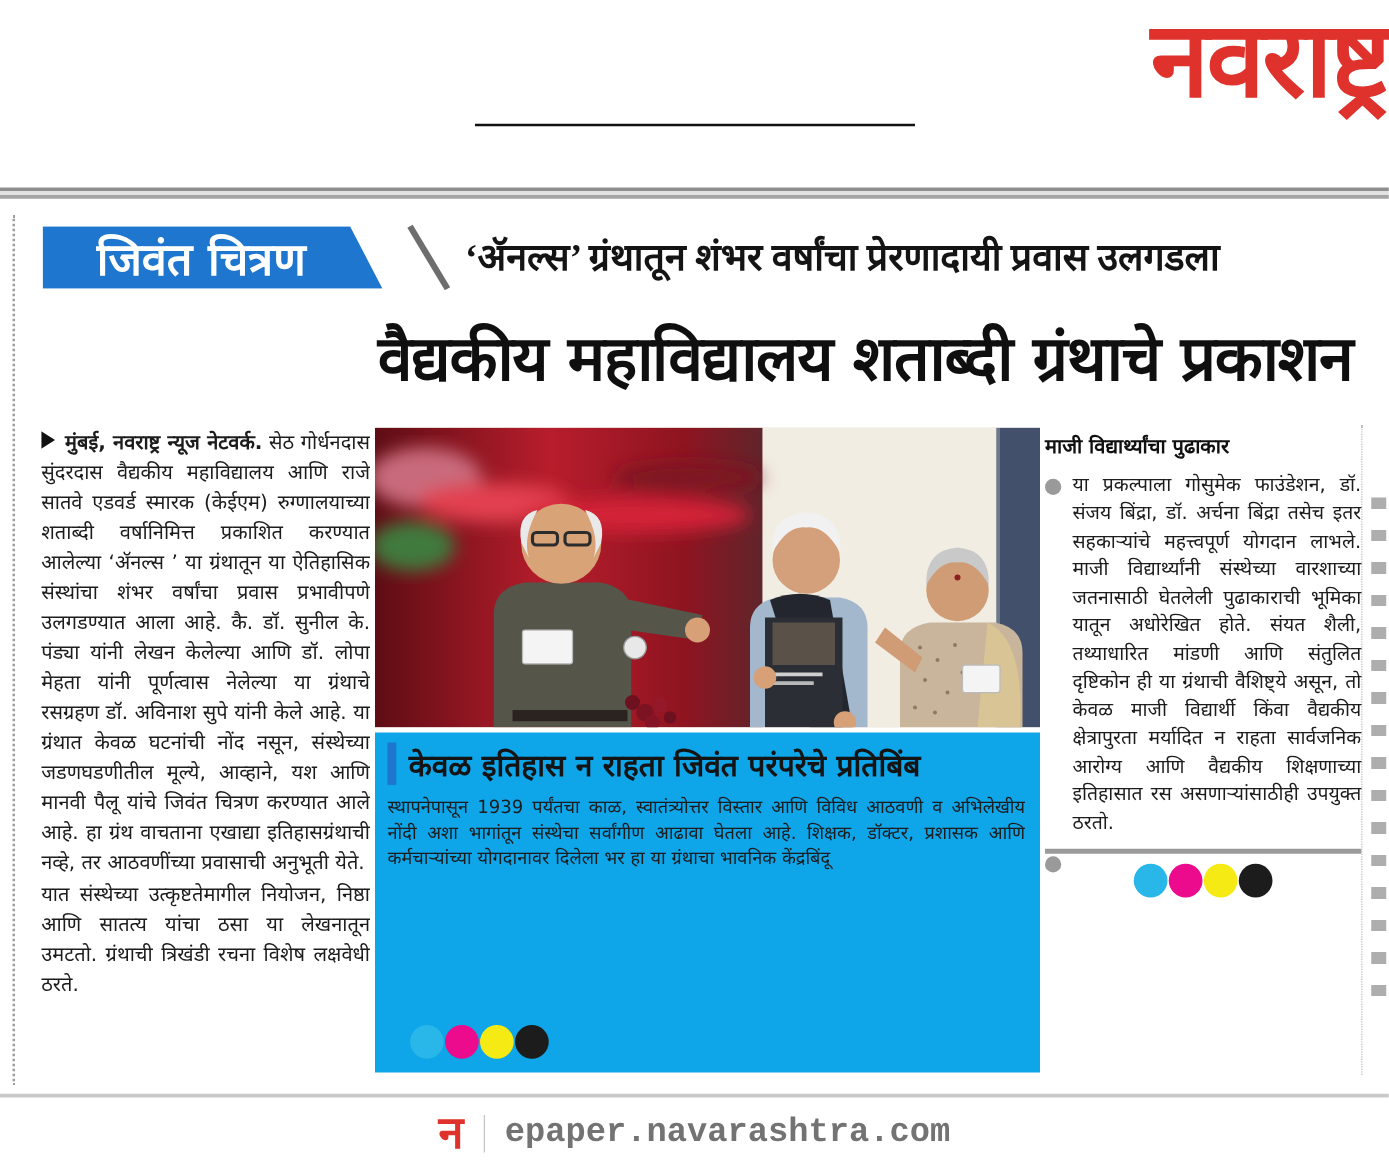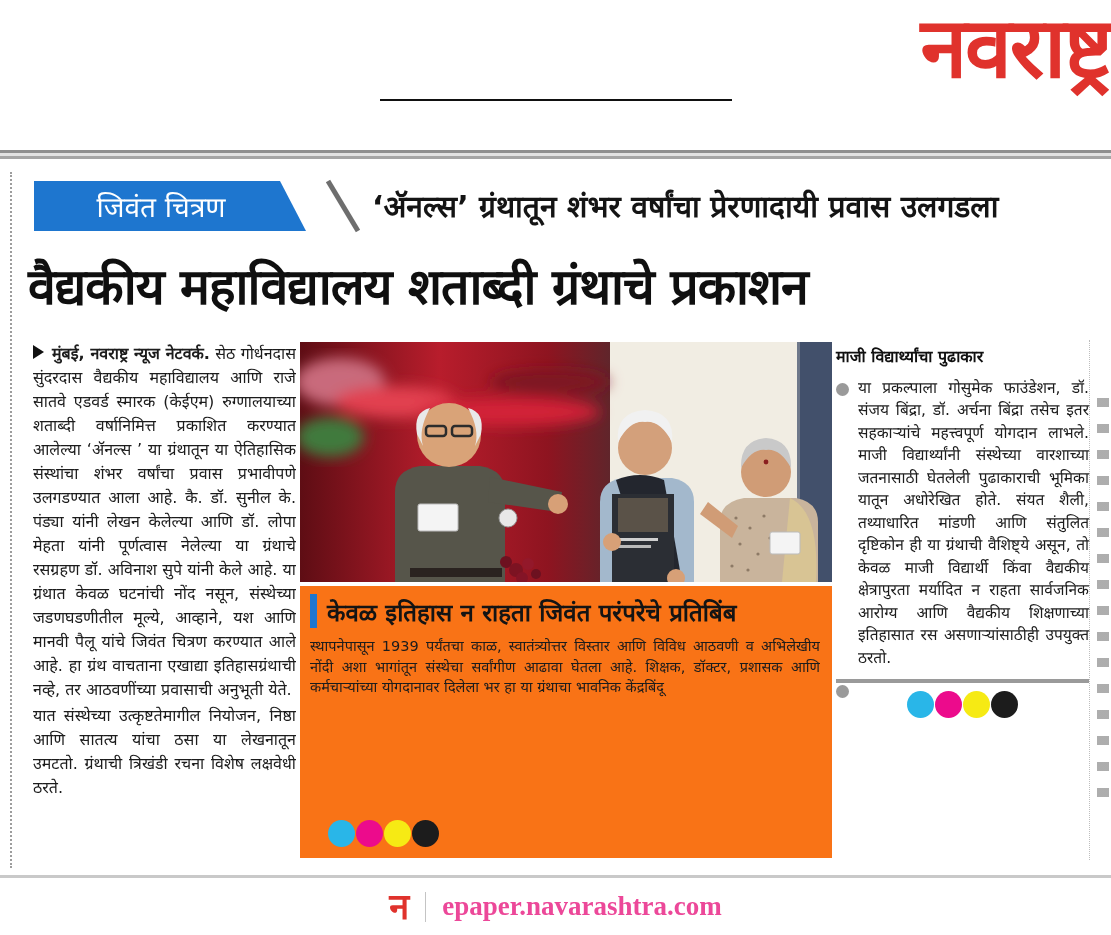--- a/index.html
+++ b/index.html
@@ -18,40 +18,40 @@
   
   .left-dotted  { top:172px; left:10px;  height:696px; width:0; border-left:2px dotted #9d9d9d; }
   .right-dotted { top:340px; left:1089px; height:520px; width:0; border-left:1px dotted #bdbdbd; }
   .edge-ticks { top:398px; left:1097px; width:12px; height:400px; opacity:.55;
       background:repeating-linear-gradient(#6b6b6b 0 9px, transparent 9px 26px); }
 
   
   .kicker { top:181px; left:34px; width:272px; height:50px; background:#1e76cf;
             clip-path:polygon(0 0, calc(100% - 26px) 0, 100% 100%, 0 100%);
             display:flex; align-items:center; justify-content:center; }
-  .kicker span { color:#fff; font-weight:normal; font-size:28px; padding-right:18px; }
+  .kicker span { color:#fff; font-weight:bold; font-size:36px; padding-right:18px; }
   .slash { top:179px; left:322px; width:42px; height:54px; }
   .strap { top:184px; left:372px; width:716px; font-size:30px; font-weight:bold;
-           white-space:nowrap; color:#141414; line-height:46px; }
-  .headline { top:243px; left:28px; width:1054px; text-align:left; font-size:50px;
+           white-space:nowrap; color:#141414; line-height:46px;font-family:Liberation Serif, serif; }
+  .headline { top:243px; left:28px; width:1054px; text-align:right; font-size:50px;
               font-weight:bold; letter-spacing:-1px; color:#0f0f0f; line-height:88px; white-space:nowrap; }
 
   
   .leftcol { top:342px; left:33px; width:263px; height:514px; overflow:hidden;
              font-size:16px; line-height:1.5; text-align:justify; }
   .leftcol .byline { font-weight:bold; }
   .tri { display:inline-block; width:0; height:0; border-left:11px solid #111;
          border-top:7px solid transparent; border-bottom:7px solid transparent; margin-right:8px; }
   .leftcol p + p { margin-top:2px; }
 
   
   .photo { top:342px; left:300px; width:532px; height:240px; overflow:hidden; background:#efe9df; }
 
   
-  .cream { top:586px; left:300px; width:532px; height:272px; background:#f97316; padding:8px 12px 0 10px; }
+  .cream { top:586px; left:300px; width:532px; height:272px; background:#0ea5e9; padding:8px 12px 0 10px; }
   .subhead { display:flex; align-items:center; gap:10px; }
   .subhead .bar { width:7px; height:34px; background:#1e76cf; }
   .subhead span { font-size:24px; font-weight:bold; color:#141414; white-space:nowrap; }
   .cream-cols { display:flex; gap:14px; margin-top:8px; height:178px; overflow:hidden; }
   .cream-cols p { flex:1; font-size:14.5px; line-height:1.42; text-align:justify; }
   .dots { display:flex; gap:1px; margin-top:6px; }
   .dot { width:27px; height:27px; border-radius:50%; }
   .dots-left { margin-left:18px; }
 
   
@@ -62,21 +62,21 @@
   .bullet .b-dot { position:absolute; left:0; top:6px; width:13px; height:13px;
                    border-radius:50%; background:#9a9a9a; }
   .side-rule { height:4px; background:#9a9a9a; margin:4px 0 8px 0; }
   .dots-right { justify-content:center; }
 
   
   .footer { top:875px; left:0; width:1111px; height:60px; border-top:3px solid #c9c9c9;
             display:flex; align-items:center; justify-content:center; gap:16px; background:#fff; }
   .f-logo { color:#e0322c; font-size:36px; font-weight:bold; line-height:36px; }
   .f-div { width:1px; height:30px; background:#c4c4c4; }
-  .f-url { font-family:Liberation Serif, serif; font-size:27px; font-weight:bold; color:#ec4899; }
+  .f-url { font-family:Liberation Mono, monospace; font-size:27px; font-weight:bold; color:#737373; }
 </style>
 </head>
 <body>
 
 <div class="abs masthead">
   <div class="logo">नवराष्ट्र</div>
   <div class="dateline-rule"></div>
 </div>
 <div class="abs gray-band"></div>
 

